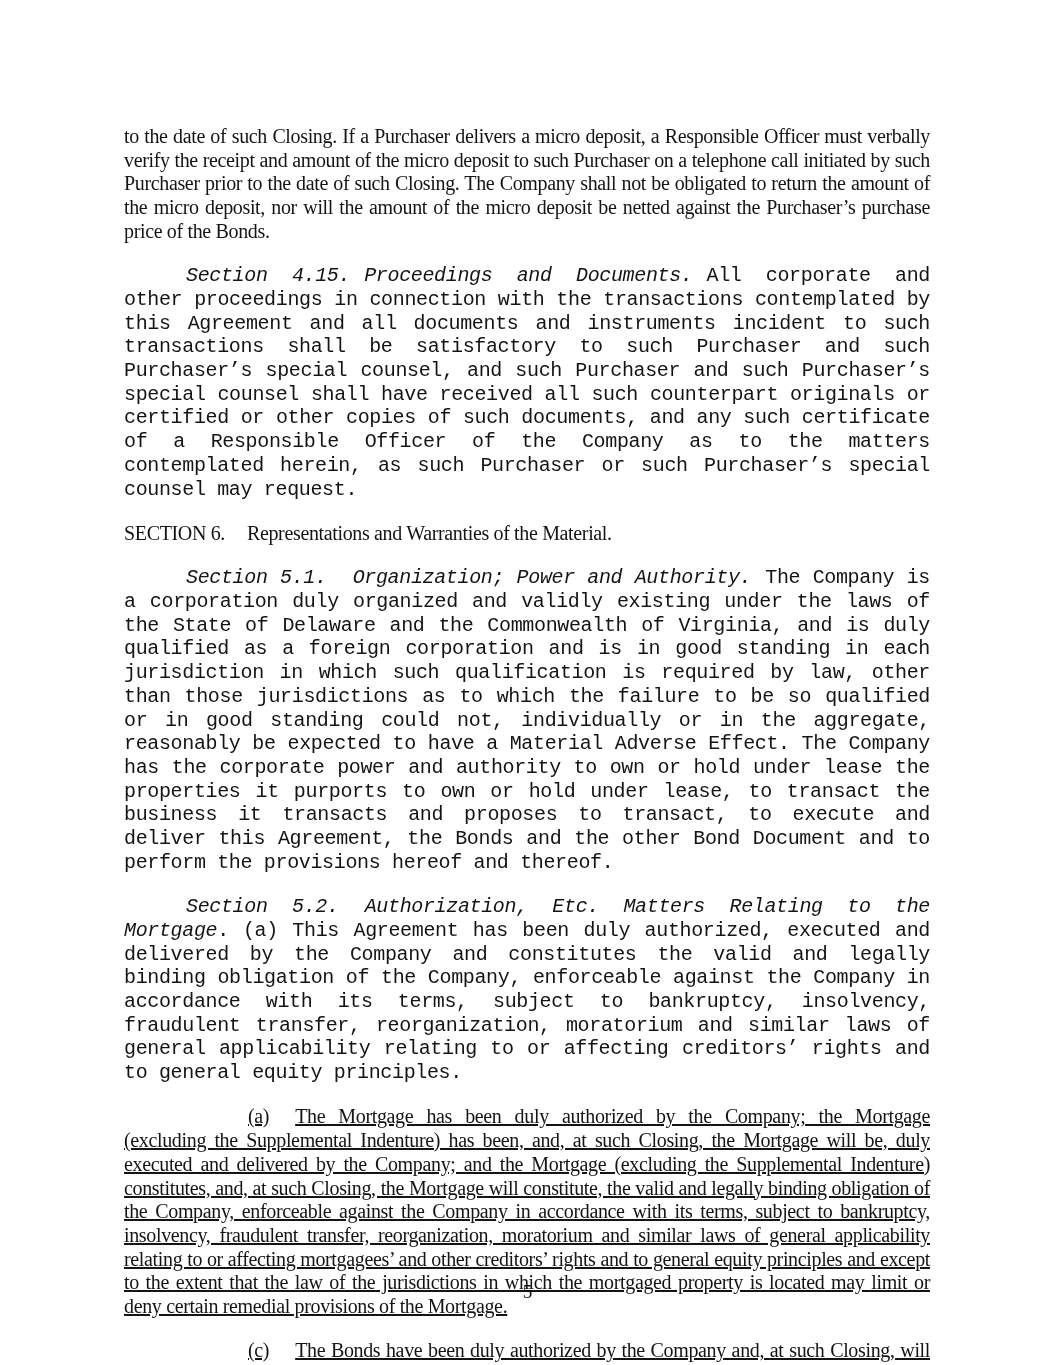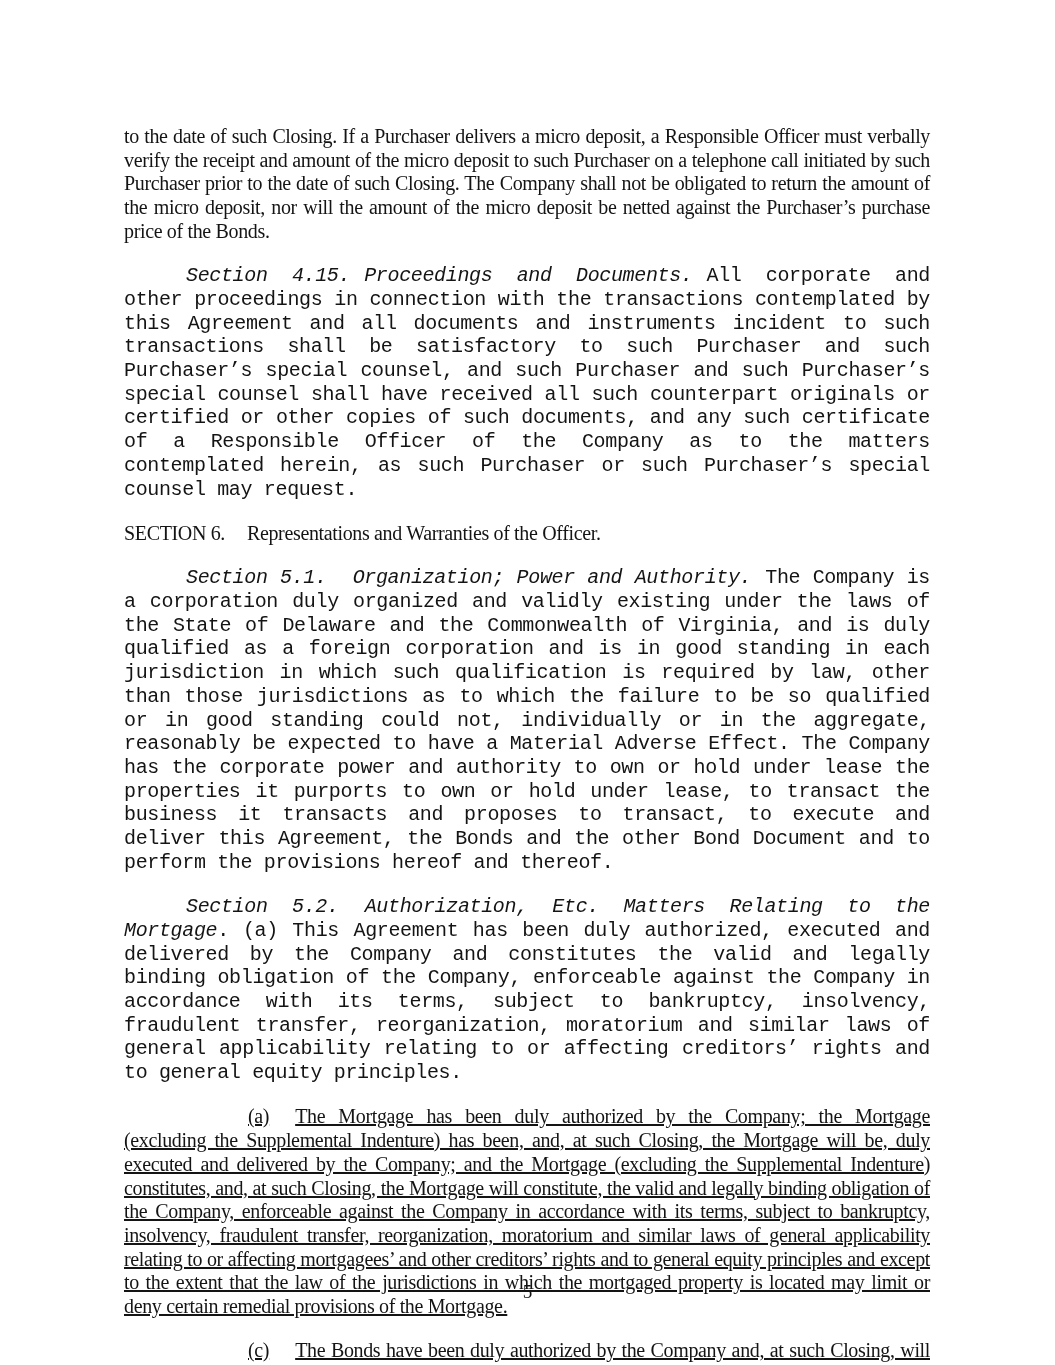--- a/index.html
+++ b/index.html
@@ -62,21 +62,21 @@
 
   <p class="para">
     <span>to the date of such Closing.  If a Purchaser delivers a micro deposit, a Responsible Officer must verbally verify the receipt and amount of the micro deposit to such Purchaser on a telephone call initiated by such Purchaser prior to the date of such Closing.  The Company shall not be obligated to return the amount of the micro deposit, nor will the amount of the micro deposit be netted against the Purchaser’s purchase price of the Bonds.</span>
   </p>
 
   <p class="para indent">
     <span class="ital">Section 4.15.</span><span class="gap gap-sm"></span><span class="ital">Proceedings and Documents.</span><span class="gap gap-sm"></span><span>All corporate and other proceedings in connection with the transactions contemplated by this Agreement and all documents and instruments incident to such transactions shall be satisfactory to such Purchaser and such Purchaser’s special counsel, and such Purchaser and such Purchaser’s special counsel shall have received all such counterpart originals or certified or other copies of such documents, and any such certificate of a Responsible Officer of the Company as to the matters contemplated herein, as such Purchaser or such Purchaser’s special counsel may request.</span>
   </p>
 
   <p class="para">
-    <span>SECTION 6.</span><span class="gap gap-md"></span><span>Representations and Warranties of the Officer.</span>
+    <span>SECTION 6.</span><span class="gap gap-md"></span><span>Representations and Warranties of the Material.</span>
   </p>
 
 
   <p class="para indent">
     <span class="ital">Section 5.1.</span><span class="gap gap-lg"></span><span class="ital">Organization; Power and Authority.</span><span class="gap gap-sm"></span><span>The Company is a corporation duly organized and validly existing under the laws of the State of Delaware and the Commonwealth of Virginia, and is duly qualified as a foreign corporation and is in good standing in each jurisdiction in which such qualification is required by law, other than those jurisdictions as to which the failure to be so qualified or in good standing could not, individually or in the aggregate, reasonably be expected to have a Material Adverse Effect. The Company has the corporate power and authority to own or hold under lease the properties it purports to own or hold under lease, to transact the business it transacts and proposes to transact, to execute and deliver this Agreement, the Bonds and the other Bond Document and to perform the provisions hereof and thereof.</span>
   </p>
 
   <p class="para indent">
     <span class="ital">Section 5.2.</span><span class="gap gap-lg"></span><span class="ital">Authorization, Etc.  Matters Relating to the Mortgage</span><span>.</span><span class="gap gap-sm"></span><span>(a) This Agreement has been duly authorized, executed and delivered by the Company and constitutes the valid and legally binding obligation of the Company, enforceable against the Company in accordance with its terms, subject to bankruptcy, insolvency, fraudulent transfer, reorganization, moratorium and similar laws of general applicability relating to or affecting creditors’ rights and to general equity principles.</span>
   </p>

